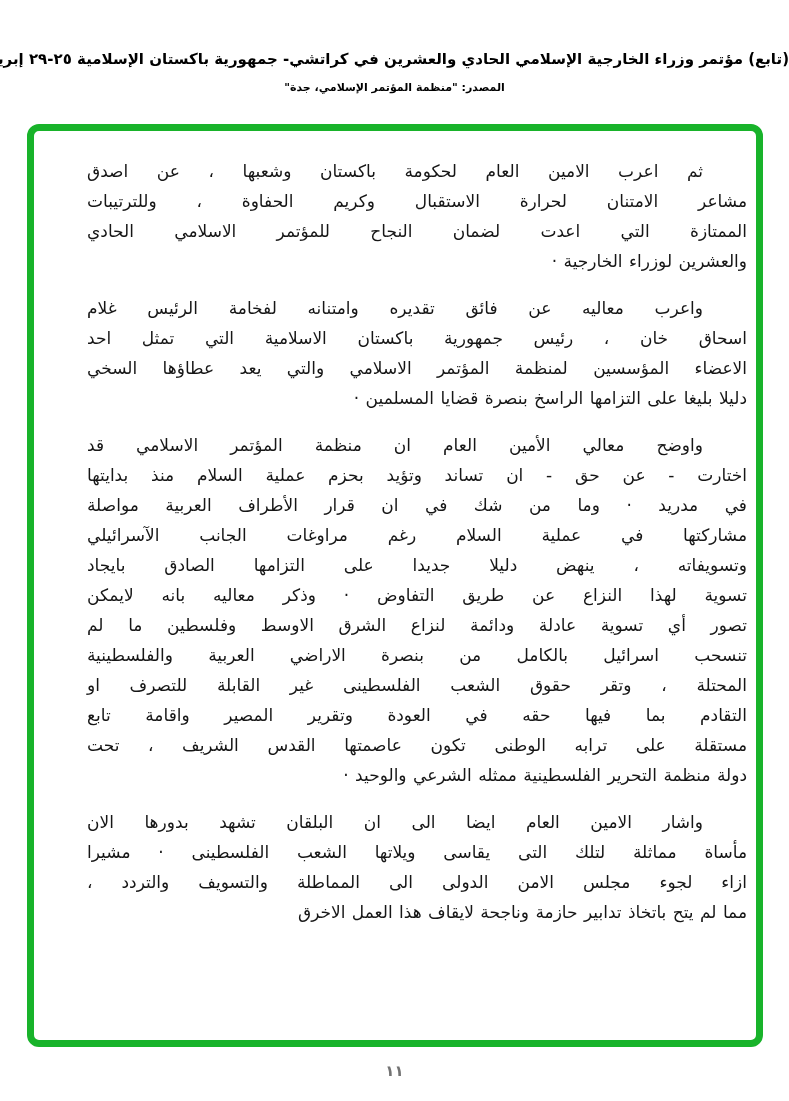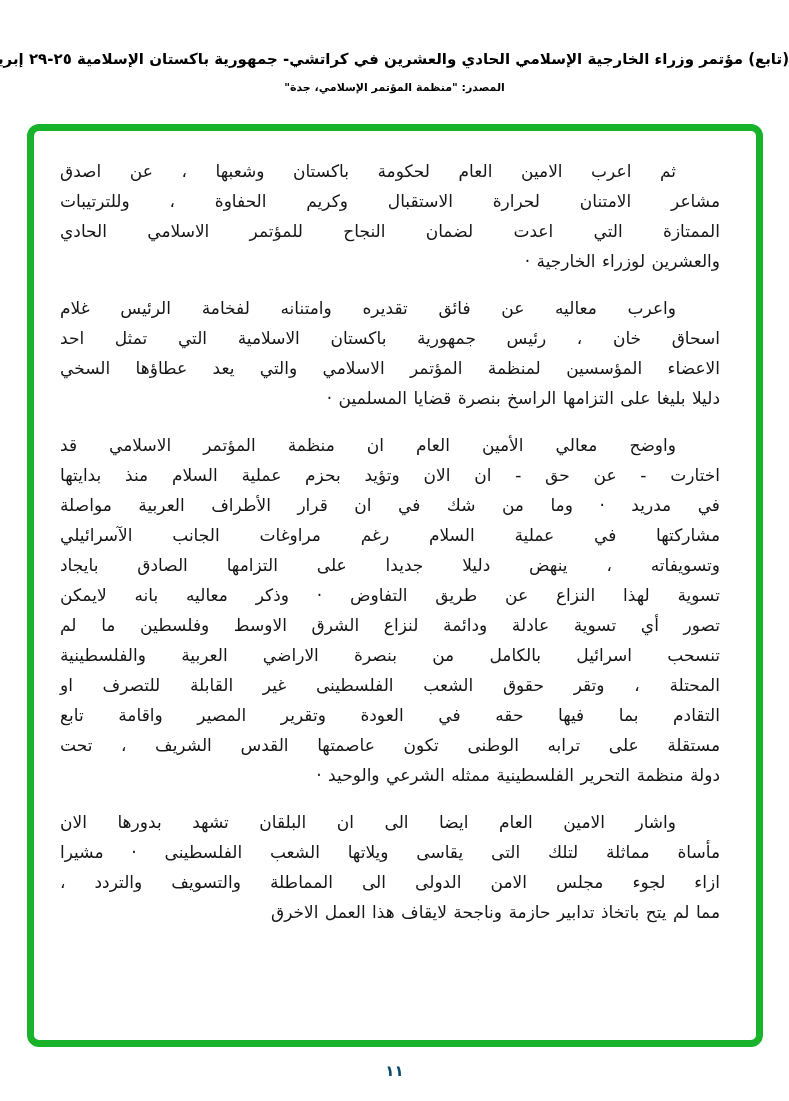--- a/index.html
+++ b/index.html
@@ -42,21 +42,21 @@
     width: 736px;
     height: 923px;
     box-sizing: border-box;
     border: 7px solid #18b32a;
     border-radius: 12px;
     background: transparent;
   }
   .document-text {
     position: absolute;
     top: 156px;
-    right: 69px;
+    right: 42px;
     width: 660px;
     direction: rtl;
     font-size: 17px;
     line-height: 30px;
     word-spacing: 1px;
   }
   .para {
     margin: 0 0 17px 0;
   }
   .para:last-child { margin-bottom: 0; }
@@ -73,21 +73,21 @@
   .page-number {
     position: absolute;
     top: 1062px;
     left: 0;
     right: 0;
     text-align: center;
     font-size: 15px;
     font-weight: bold;
     letter-spacing: 5px;
     direction: rtl;
-    color: #0c4a6e;
+    color: #737373;
   }
 </style>
 </head>
 <body>
 
 <div class="page-header">
   <div class="header-line1">(تابع) مؤتمر وزراء الخارجية الإسلامي الحادي والعشرين في كراتشي- جمهورية باكستان الإسلامية ٢٥-٢٩ إبريل ١٩٩٣- البيان الختامي</div>
   <div class="header-line2">المصدر: "منظمة المؤتمر الإسلامي، جدة"</div>
 </div>
 
@@ -101,21 +101,21 @@
       <div class="line last">والعشرين لوزراء الخارجية ·</div>
     </div>
     <div class="para">
       <div class="line first">واعرب معاليه عن فائق تقديره وامتنانه لفخامة الرئيس غلام</div>
       <div class="line">اسحاق خان ، رئيس جمهورية باكستان الاسلامية التي تمثل احد</div>
       <div class="line">الاعضاء المؤسسين لمنظمة المؤتمر الاسلامي والتي يعد عطاؤها السخي</div>
       <div class="line last">دليلا بليغا على التزامها الراسخ بنصرة قضايا المسلمين ·</div>
     </div>
     <div class="para">
       <div class="line first">واوضح معالي الأمين العام ان منظمة المؤتمر الاسلامي قد</div>
-      <div class="line">اختارت - عن حق - ان الان وتؤيد بحزم عملية السلام منذ بدايتها</div>
+      <div class="line">اختارت - عن حق - ان تساند وتؤيد بحزم عملية السلام منذ بدايتها</div>
       <div class="line">في مدريد · وما من شك في ان قرار الأطراف العربية مواصلة</div>
       <div class="line">مشاركتها في عملية السلام رغم مراوغات الجانب الآسرائيلي</div>
       <div class="line">وتسويفاته ، ينهض دليلا جديدا على التزامها الصادق بايجاد</div>
       <div class="line">تسوية لهذا النزاع عن طريق التفاوض · وذكر معاليه بانه لايمكن</div>
       <div class="line">تصور أي تسوية عادلة ودائمة لنزاع الشرق الاوسط وفلسطين ما لم</div>
       <div class="line">تنسحب اسرائيل بالكامل من بنصرة الاراضي العربية والفلسطينية</div>
       <div class="line">المحتلة ، وتقر حقوق الشعب الفلسطينى غير القابلة للتصرف او</div>
       <div class="line">التقادم بما فيها حقه في العودة وتقرير المصير واقامة تابع</div>
       <div class="line">مستقلة على ترابه الوطنى تكون عاصمتها القدس الشريف ، تحت</div>
       <div class="line last">دولة منظمة التحرير الفلسطينية ممثله الشرعي والوحيد ·</div>

